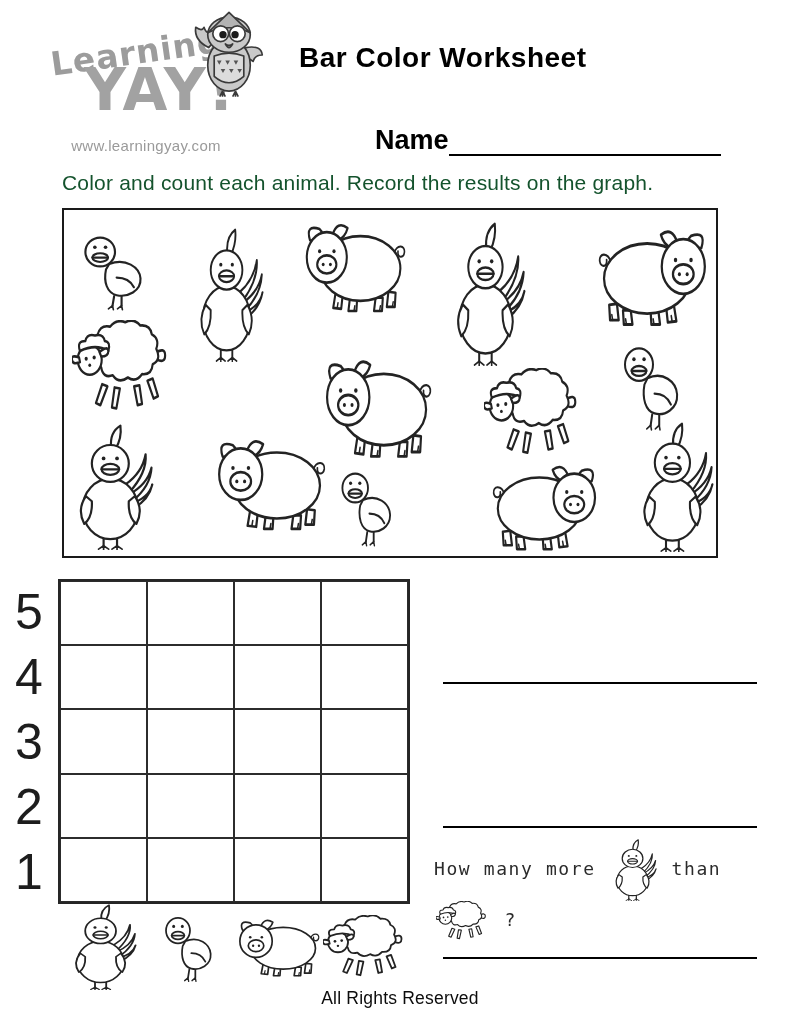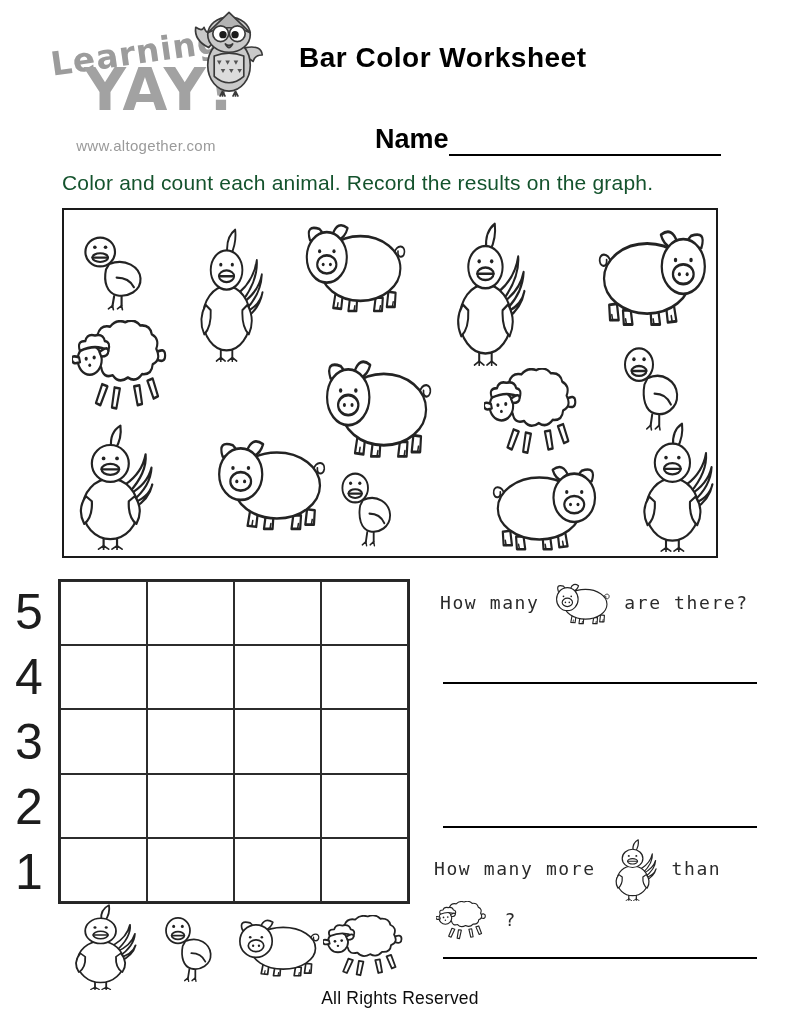--- a/index.html
+++ b/index.html
@@ -11,21 +11,21 @@
     color:#9c9c9c;transform:rotate(-8deg);font-family:"DejaVu Sans",sans-serif;letter-spacing:1px;}
   .logo-yay{position:absolute;left:84px;top:56px;font-size:58px;font-weight:800;
     color:#a2a2a2;font-family:"DejaVu Sans",sans-serif;letter-spacing:2px;}
   .owl-wrap{position:absolute;left:192px;top:6px;}
   .logo-url{position:absolute;left:48px;top:137px;width:196px;text-align:center;
     font-size:15px;color:#9a9a9a;letter-spacing:.3px;}
 
   
   .title{position:absolute;left:299px;top:42px;font-size:28px;font-weight:700;
     letter-spacing:.5px;color:#000;}
-  .name-row{position:absolute;left:375px;top:124px;display:flex;align-items:flex-start;
+  .name-row{position:absolute;left:375px;top:124px;display:flex;align-items:center;
     font-size:27px;font-weight:700;color:#000;}
   .name-line{width:272px;height:30px;border-bottom:2.5px solid #000;}
   .instructions{position:absolute;left:62px;top:171px;font-size:21px;color:#14532d;
     letter-spacing:.2px;}
 
   
   .animal-box{position:absolute;left:62px;top:208px;width:656px;height:350px;
     border:2.5px solid #1a1a1a;box-sizing:border-box;}
   .animal{position:absolute;}
   .animal svg.flip{transform:scaleX(-1);}
@@ -141,21 +141,21 @@
 <div id="page">
 
   <div>
     <div class="logo-learning">Learning,</div>
     <div class="logo-yay">YAY!</div>
     <div class="owl-wrap">
       <svg viewBox="0 0 80 100" width="74" height="98">
           <use href="#sym-owl"></use>
         </svg>
     </div>
-    <div class="logo-url">www.altogether.com</div>
+    <div class="logo-url">www.learningyay.com</div>
   </div>
 
   <div class="title">Bar Color Worksheet</div>
   <div class="name-row">
     <span>Name</span>
     <span class="name-line"></span>
   </div>
   <div class="instructions">Color and count each animal. Record the results on the graph.</div>
 
   <div class="animal-box" id="animal-field">
@@ -240,23 +240,20 @@
           <use href="#sym-duck"></use>
         </svg></div>
       <div class="col-label" style="left: 236px; top: 917px;"><svg class="" viewBox="0 0 130 95" width="84" height="62" preserveAspectRatio="none">
           <use href="#sym-pig"></use>
         </svg></div>
       <div class="col-label" style="left: 323px; top: 915px;"><svg class="" viewBox="0 0 115 85" width="86" height="64" preserveAspectRatio="none">
           <use href="#sym-sheep"></use>
         </svg></div>
     </div>
 
-  <div class="question" id="question-1"><span>How many </span><span class="q-icon"><svg class="" viewBox="0 0 130 95" width="56" height="44" preserveAspectRatio="none">
-          <use href="#sym-pig"></use>
-        </svg></span><span> are there?</span></div>
   <div class="answer-line" id="line-1"></div>
   <div class="answer-line" id="line-2"></div>
   <div class="question" id="question-3"><span>How many more </span><span class="q-icon"><svg class="" viewBox="0 0 100 150" width="47" height="62" preserveAspectRatio="none">
           <use href="#sym-chicken"></use>
         </svg></span><span> than </span><span class="q-icon"><svg class="" viewBox="0 0 115 85" width="54" height="40" preserveAspectRatio="none">
           <use href="#sym-sheep"></use>
         </svg></span><span> ?</span></div>
   <div class="answer-line" id="line-3"></div>
 
   <div class="footer">

